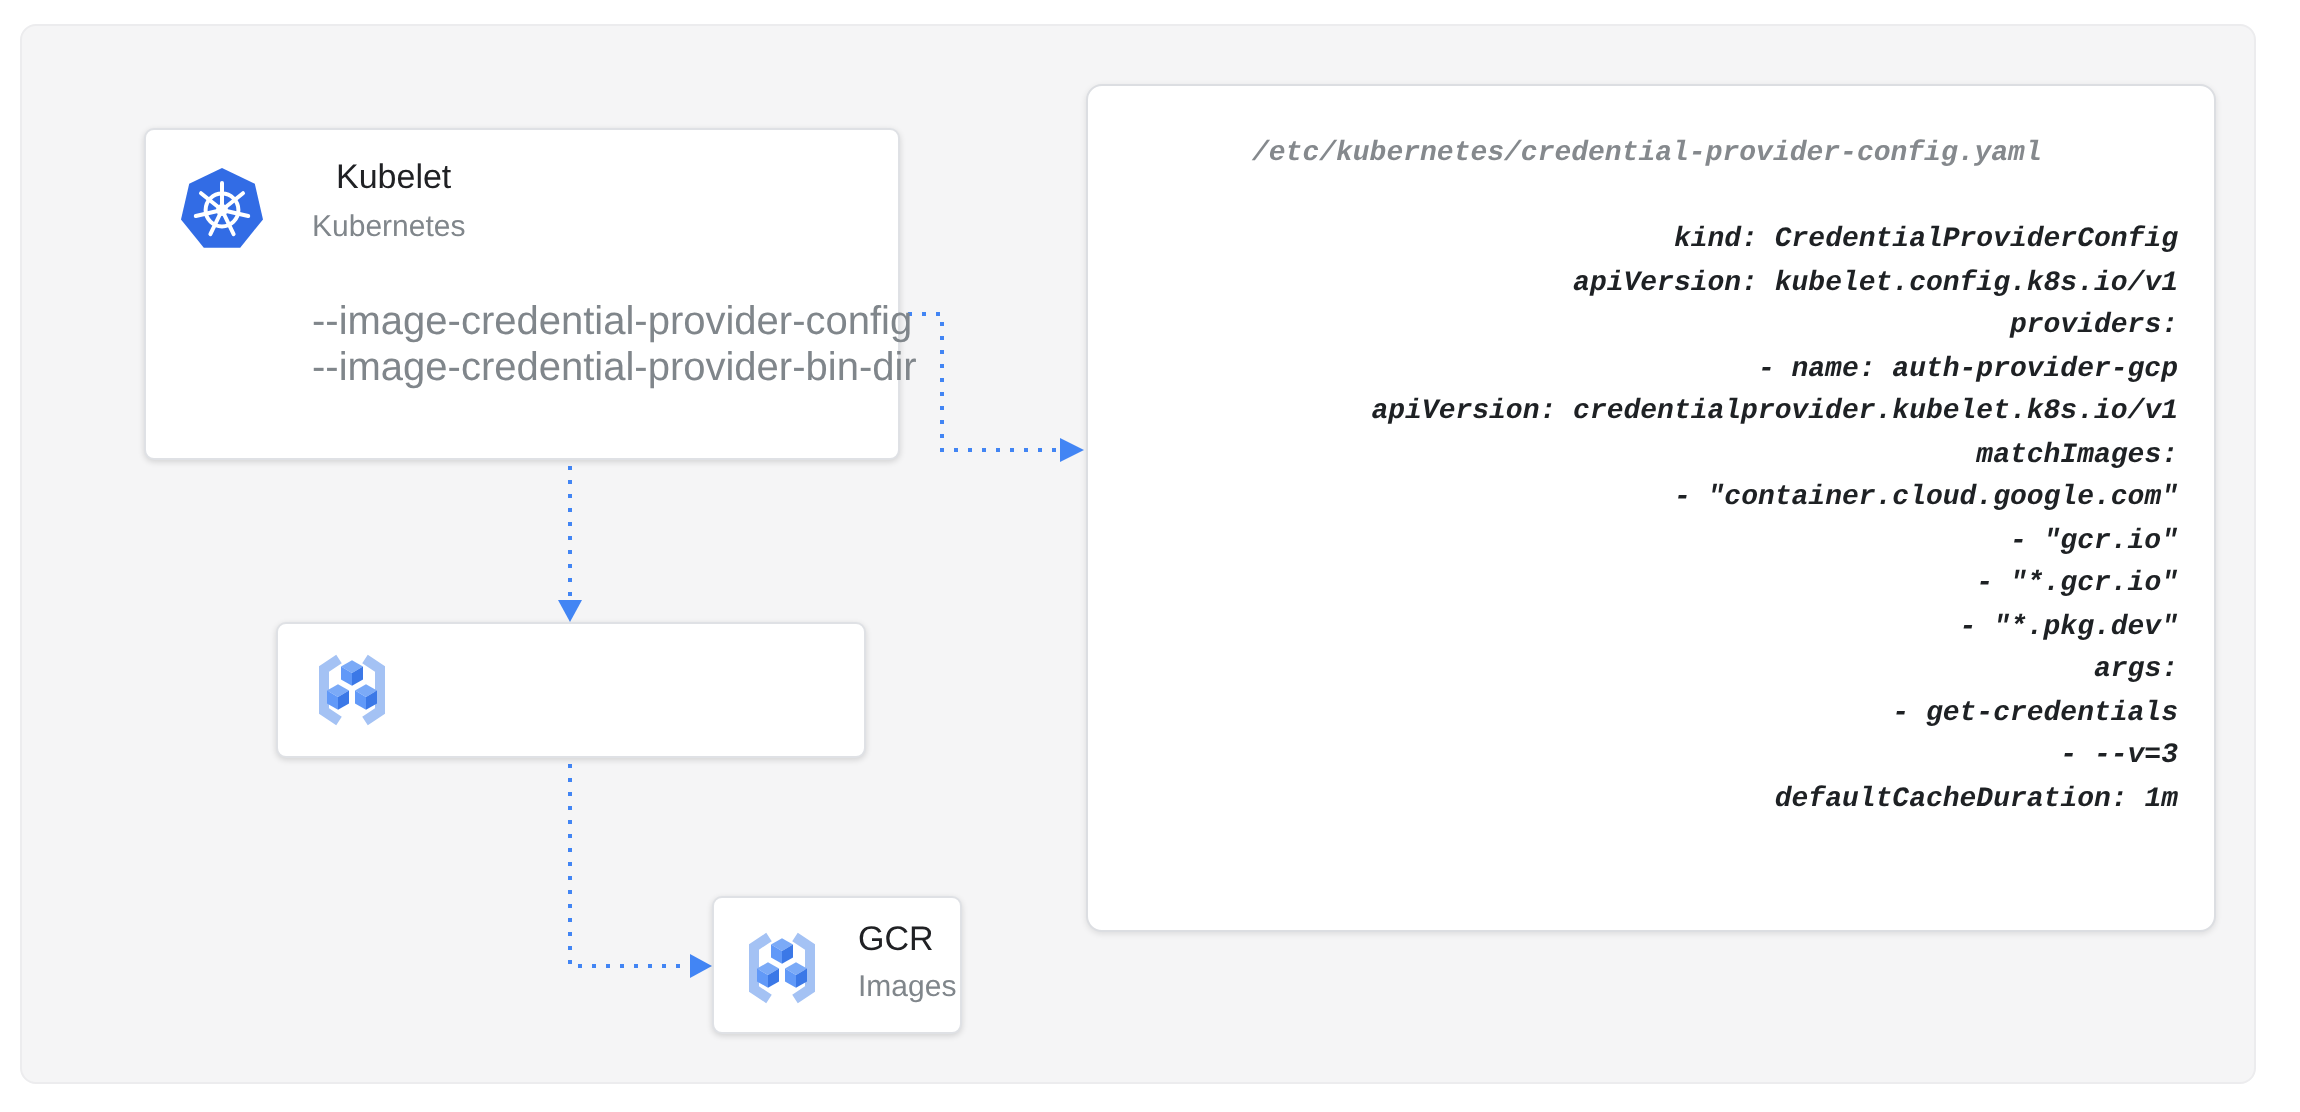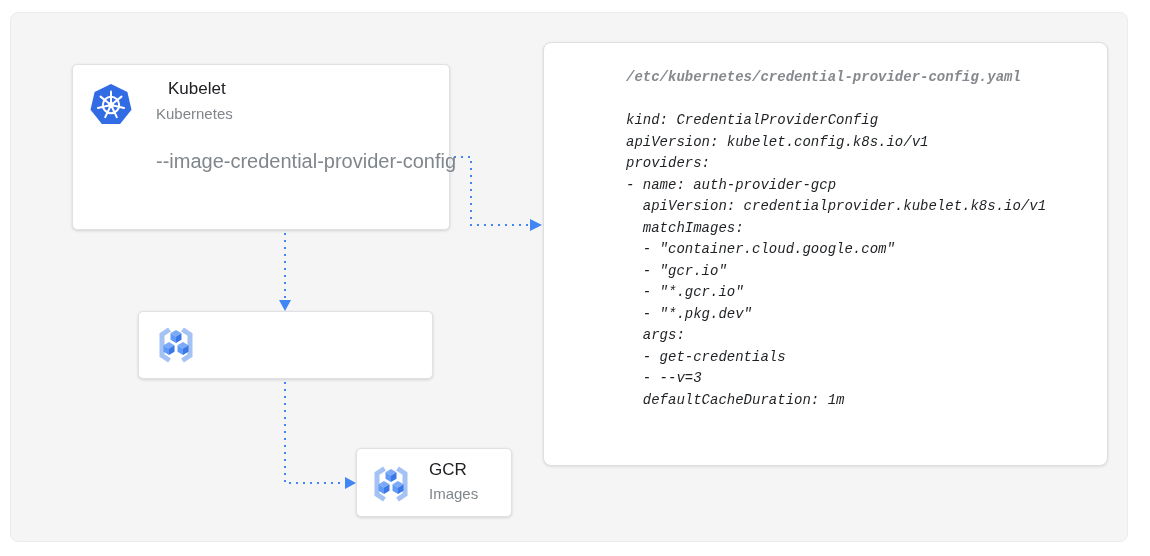--- a/index.html
+++ b/index.html
@@ -27,21 +27,21 @@
   .card {
     position: absolute;
     background: #ffffff;
     border: 1px solid #dfe1e5;
     border-radius: 5px;
     box-shadow: 0 1px 3px rgba(0,0,0,0.14);
     box-sizing: border-box;
   }
   .card-kubelet { left: 72px; top: 64px; width: 378px; height: 166px; }
   .card-auth    { left: 138px; top: 311px; width: 295px; height: 68px; }
-  .card-gcr     { left: 356px; top: 448px; width: 156px; height: 69px; }
+  .card-gcr     { left: 356px; top: 448px; width: 125px; height: 69px; }
   .card-icon { position: absolute; width: 44px; height: 44px; }
   .card-title {
     position: absolute;
     font-size: 17px; line-height: 24px;
     color: #202124;
     white-space: nowrap;
   }
   .card-sub {
     position: absolute;
     font-size: 15px; line-height: 24px;
@@ -72,24 +72,25 @@
     font-style: italic;
     font-weight: bold;
     font-size: 14px; line-height: 21.5px;
     color: #85898d;
     white-space: pre;
   }
   .code-block {
     margin: 21.5px 0 0 0;
     font-family: "Liberation Mono", monospace;
     font-style: italic;
-    font-weight: normal;
+    font-weight: bold;
     font-size: 14px; line-height: 21.5px;
     color: #1e2124;
     white-space: pre;
+    text-align: right;
   }
 </style>
 </head>
 <body>
 
 <div class="stage"></div>
 
 <svg class="connector-layer" width="1150" height="556" viewBox="0 0 1150 556">
   <g stroke="#4285f4" stroke-width="2" fill="none" stroke-dasharray="2 5">
     <path d="M440 157 H471 V225 H530"></path>
@@ -115,20 +116,21 @@
       <line x1="22" y1="22" x2="16.2" y2="34.1"></line>
       <line x1="22" y1="22" x2="8.9" y2="25"></line>
       <line x1="22" y1="22" x2="11.5" y2="13.6"></line>
     </g>
     <circle cx="22" cy="22" r="3" fill="#ffffff"></circle>
   </svg>
   <div class="card-title" style="left:83px; top:12px;margin-left:12px;">Kubelet</div>
   <div class="card-sub" style="left:83px; top:37px;">Kubernetes</div>
   <div class="kubelet-flags">
     <div>--image-credential-provider-config</div>
+    <div>--image-credential-provider-bin-dir</div>
   </div>
 </div>
 
 <div class="card card-auth">
   <svg class="card-icon" style="left:15px; top:11px;" viewBox="0 0 44 44">
     <g stroke="#a4c2f4" stroke-width="5" fill="none">
       <polyline points="15.5,6.5 8,11.5 8,32.5 15.5,37.5"></polyline>
       <polyline points="28.5,6.5 36,11.5 36,32.5 28.5,37.5"></polyline>
     </g>
     <g>

